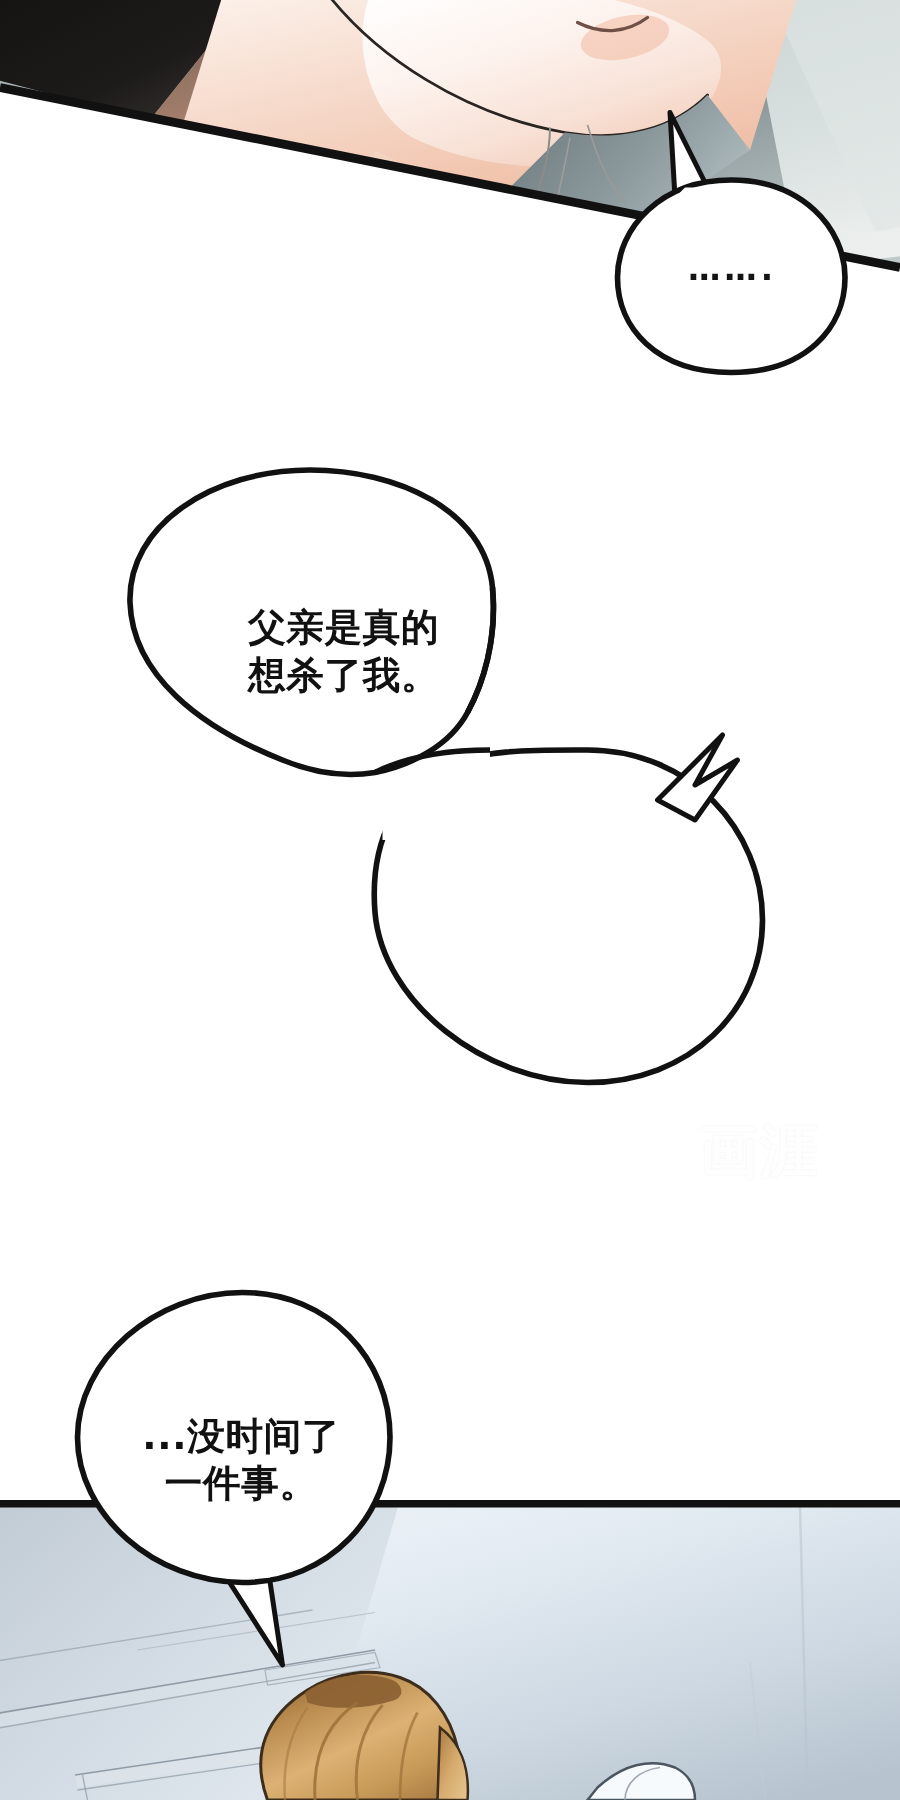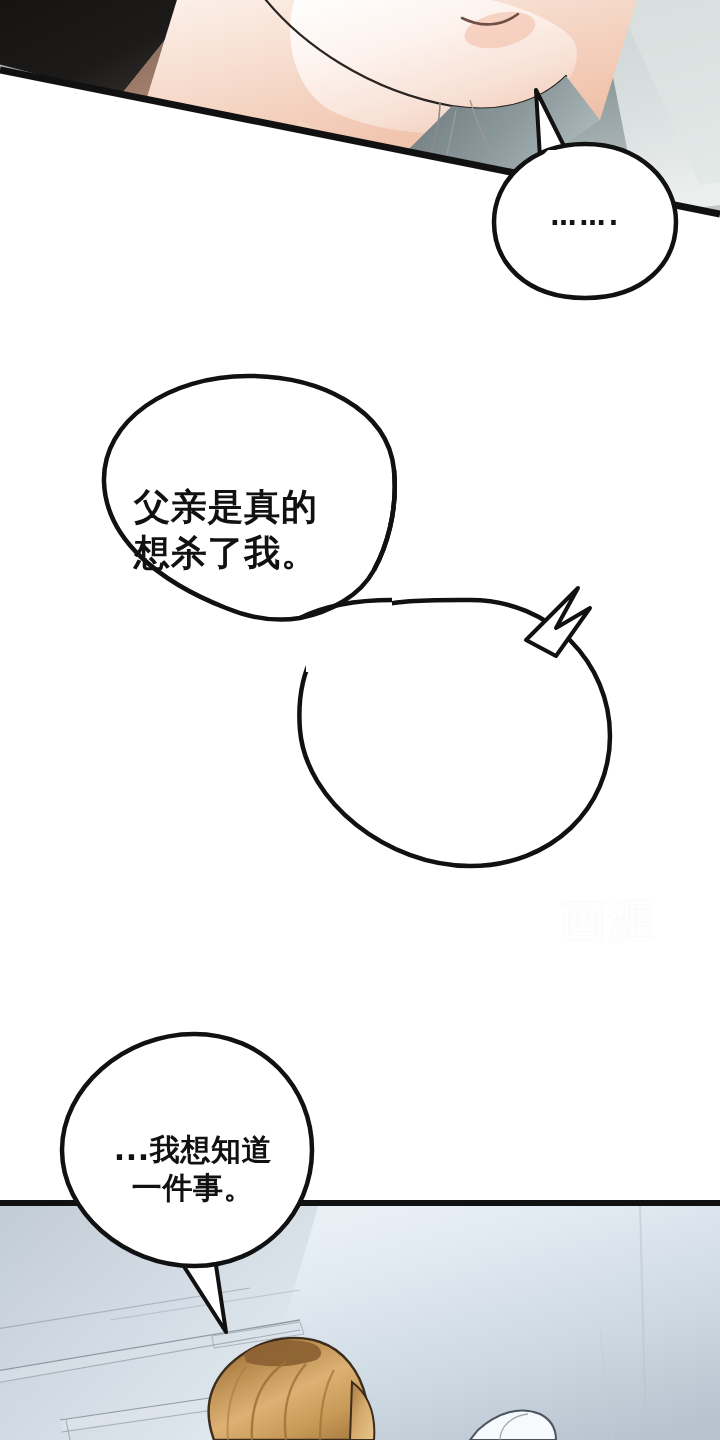--- a/index.html
+++ b/index.html
@@ -36,23 +36,23 @@
     user-select: none;
   }
   #bubble1-text {
     left: 506px; top: 200px; width: 160px;
     font-size: 26px;
     letter-spacing: 0.12em;
     font-weight: 700;
     color: #141414;
   }
   #bubble2-text {
-    left: 108px; top: 484px; width: 260px;
-    font-size: 36px;
-    text-align: left;
+    left: 132px; top: 484px; width: 260px;
+    font-size: 30px;
+    text-align: center;
     padding-left: 26px;
     box-sizing: border-box;
   }
   #bubble3-text {
     left: 330px; top: 662px; width: 280px;
     font-size: 30px;
   }
   #bubble4-text {
     left: 70px; top: 1131px; width: 246px;
     font-size: 30px;
@@ -302,21 +302,21 @@
       <path d="M178,1250 L218,1250 L216,1262 L180,1262 Z" fill="#ffffff" stroke="none"></path>
     </g>
   </svg>
 
   <div class="bubble-text" id="bubble1-text">…….</div>
 
   <div class="bubble-text" id="bubble2-text">父亲是真的
 想杀了我。</div>
 
 
-  <div class="bubble-text" id="bubble4-text">...我想知道
+  <div class="bubble-text" id="bubble4-text">...没时间了
 一件事。</div>
 
   <div id="watermark">
     <div class="wm-main">画涯</div>
     <div class="wm-sub">免费漫画</div>
   </div>
 
 </div>
 
 </body></html>

